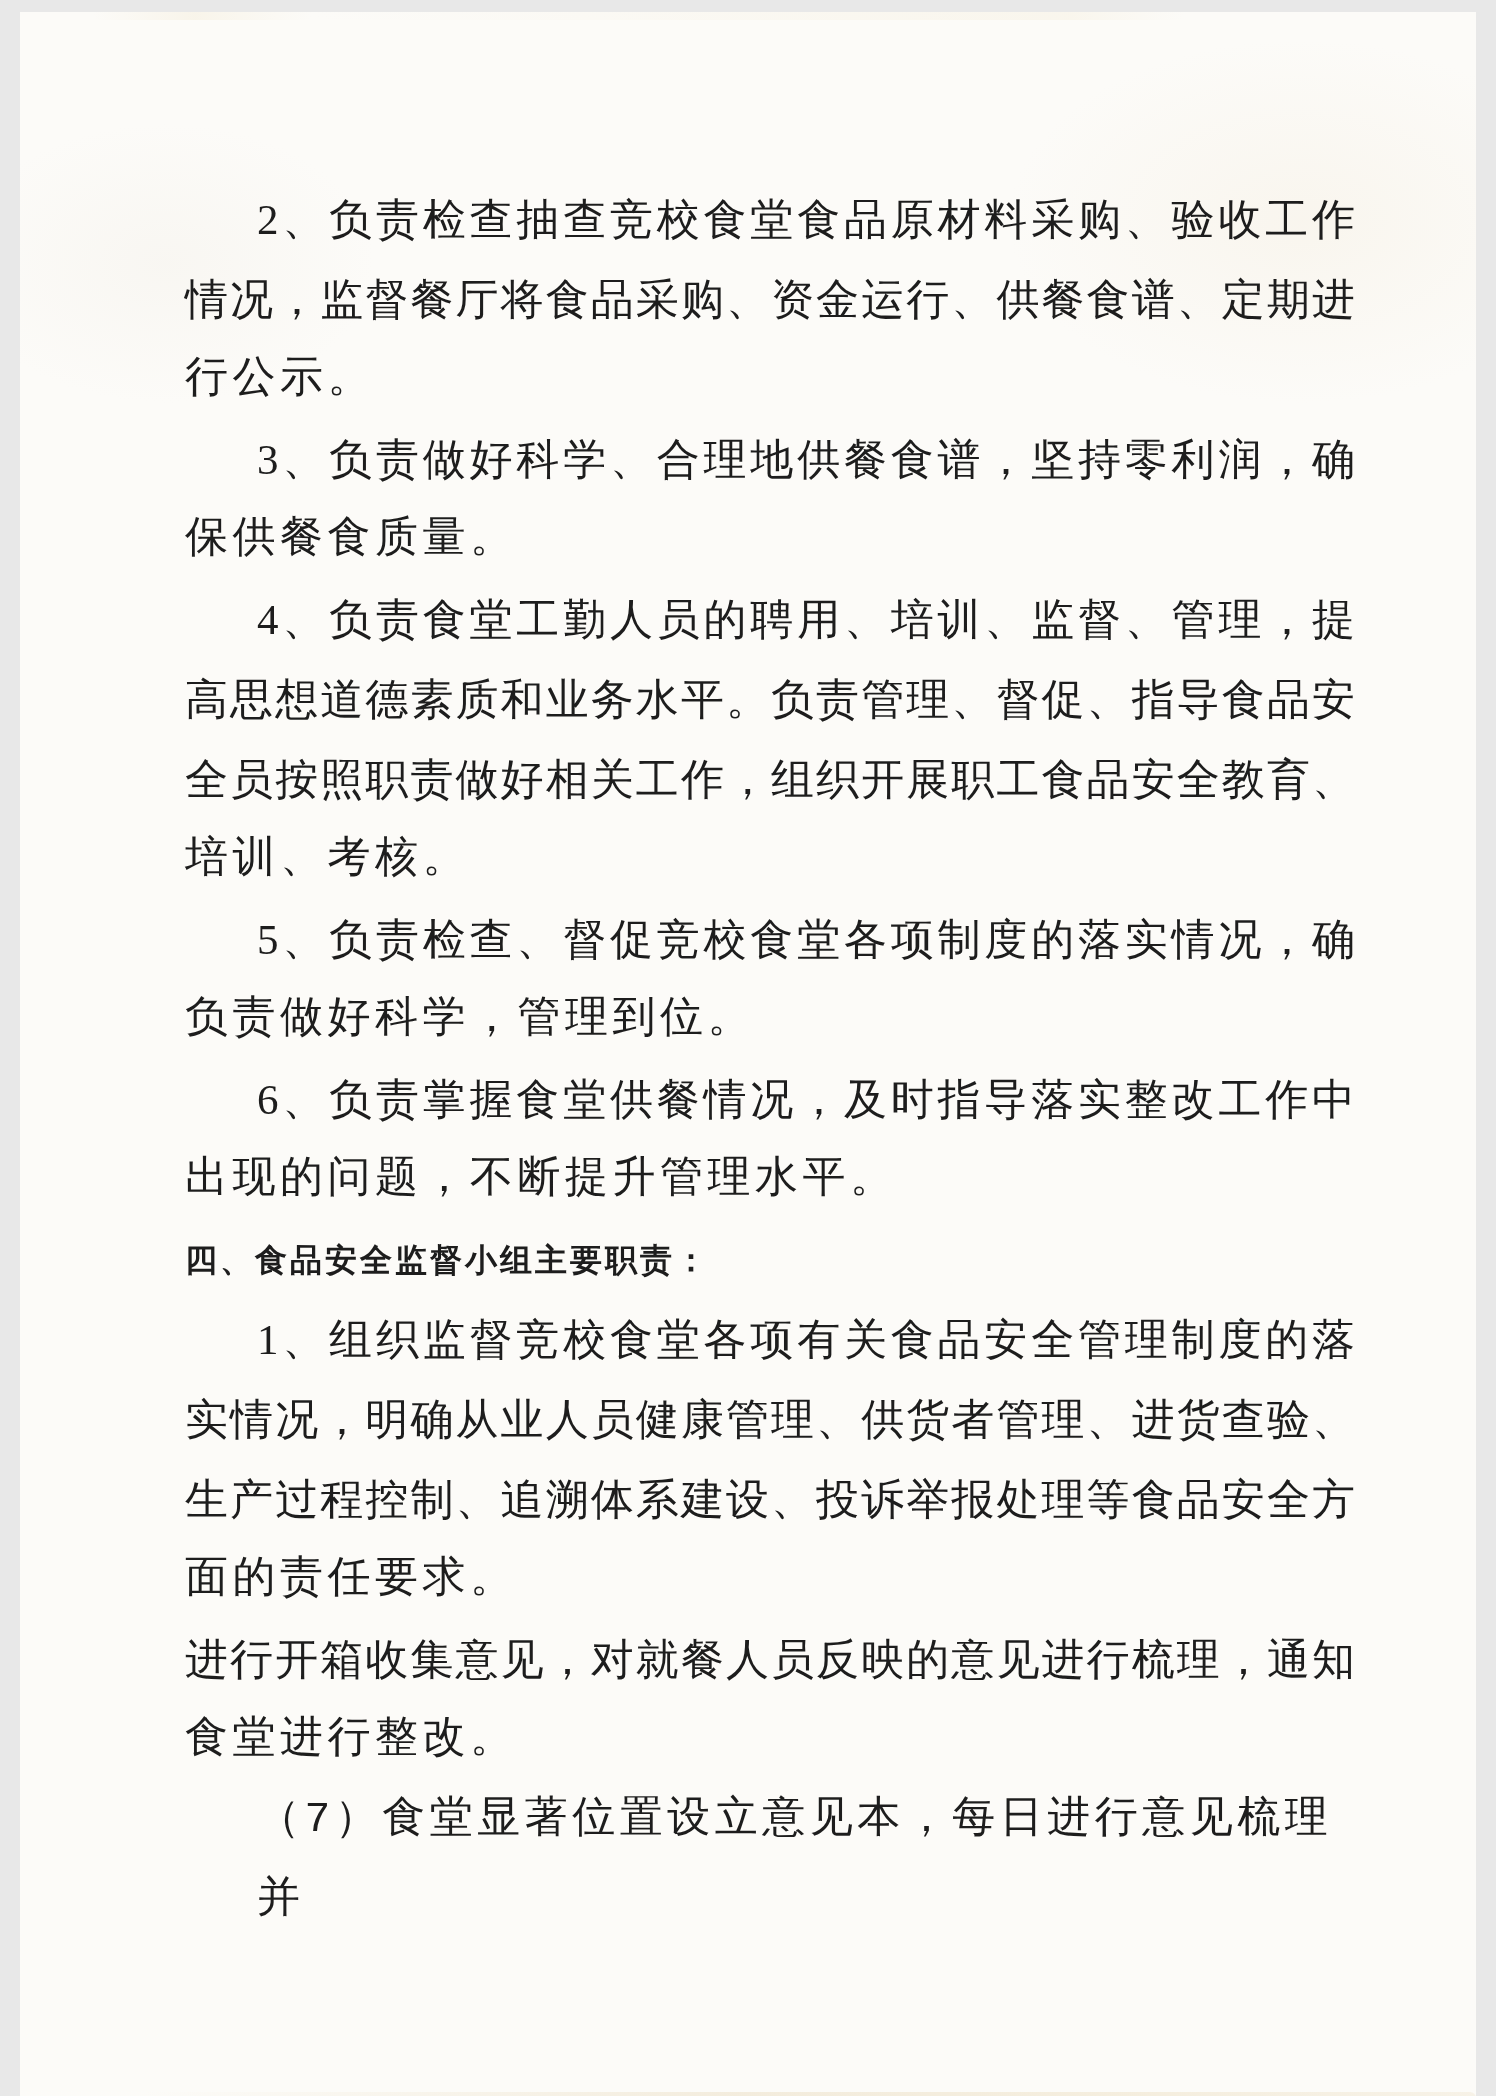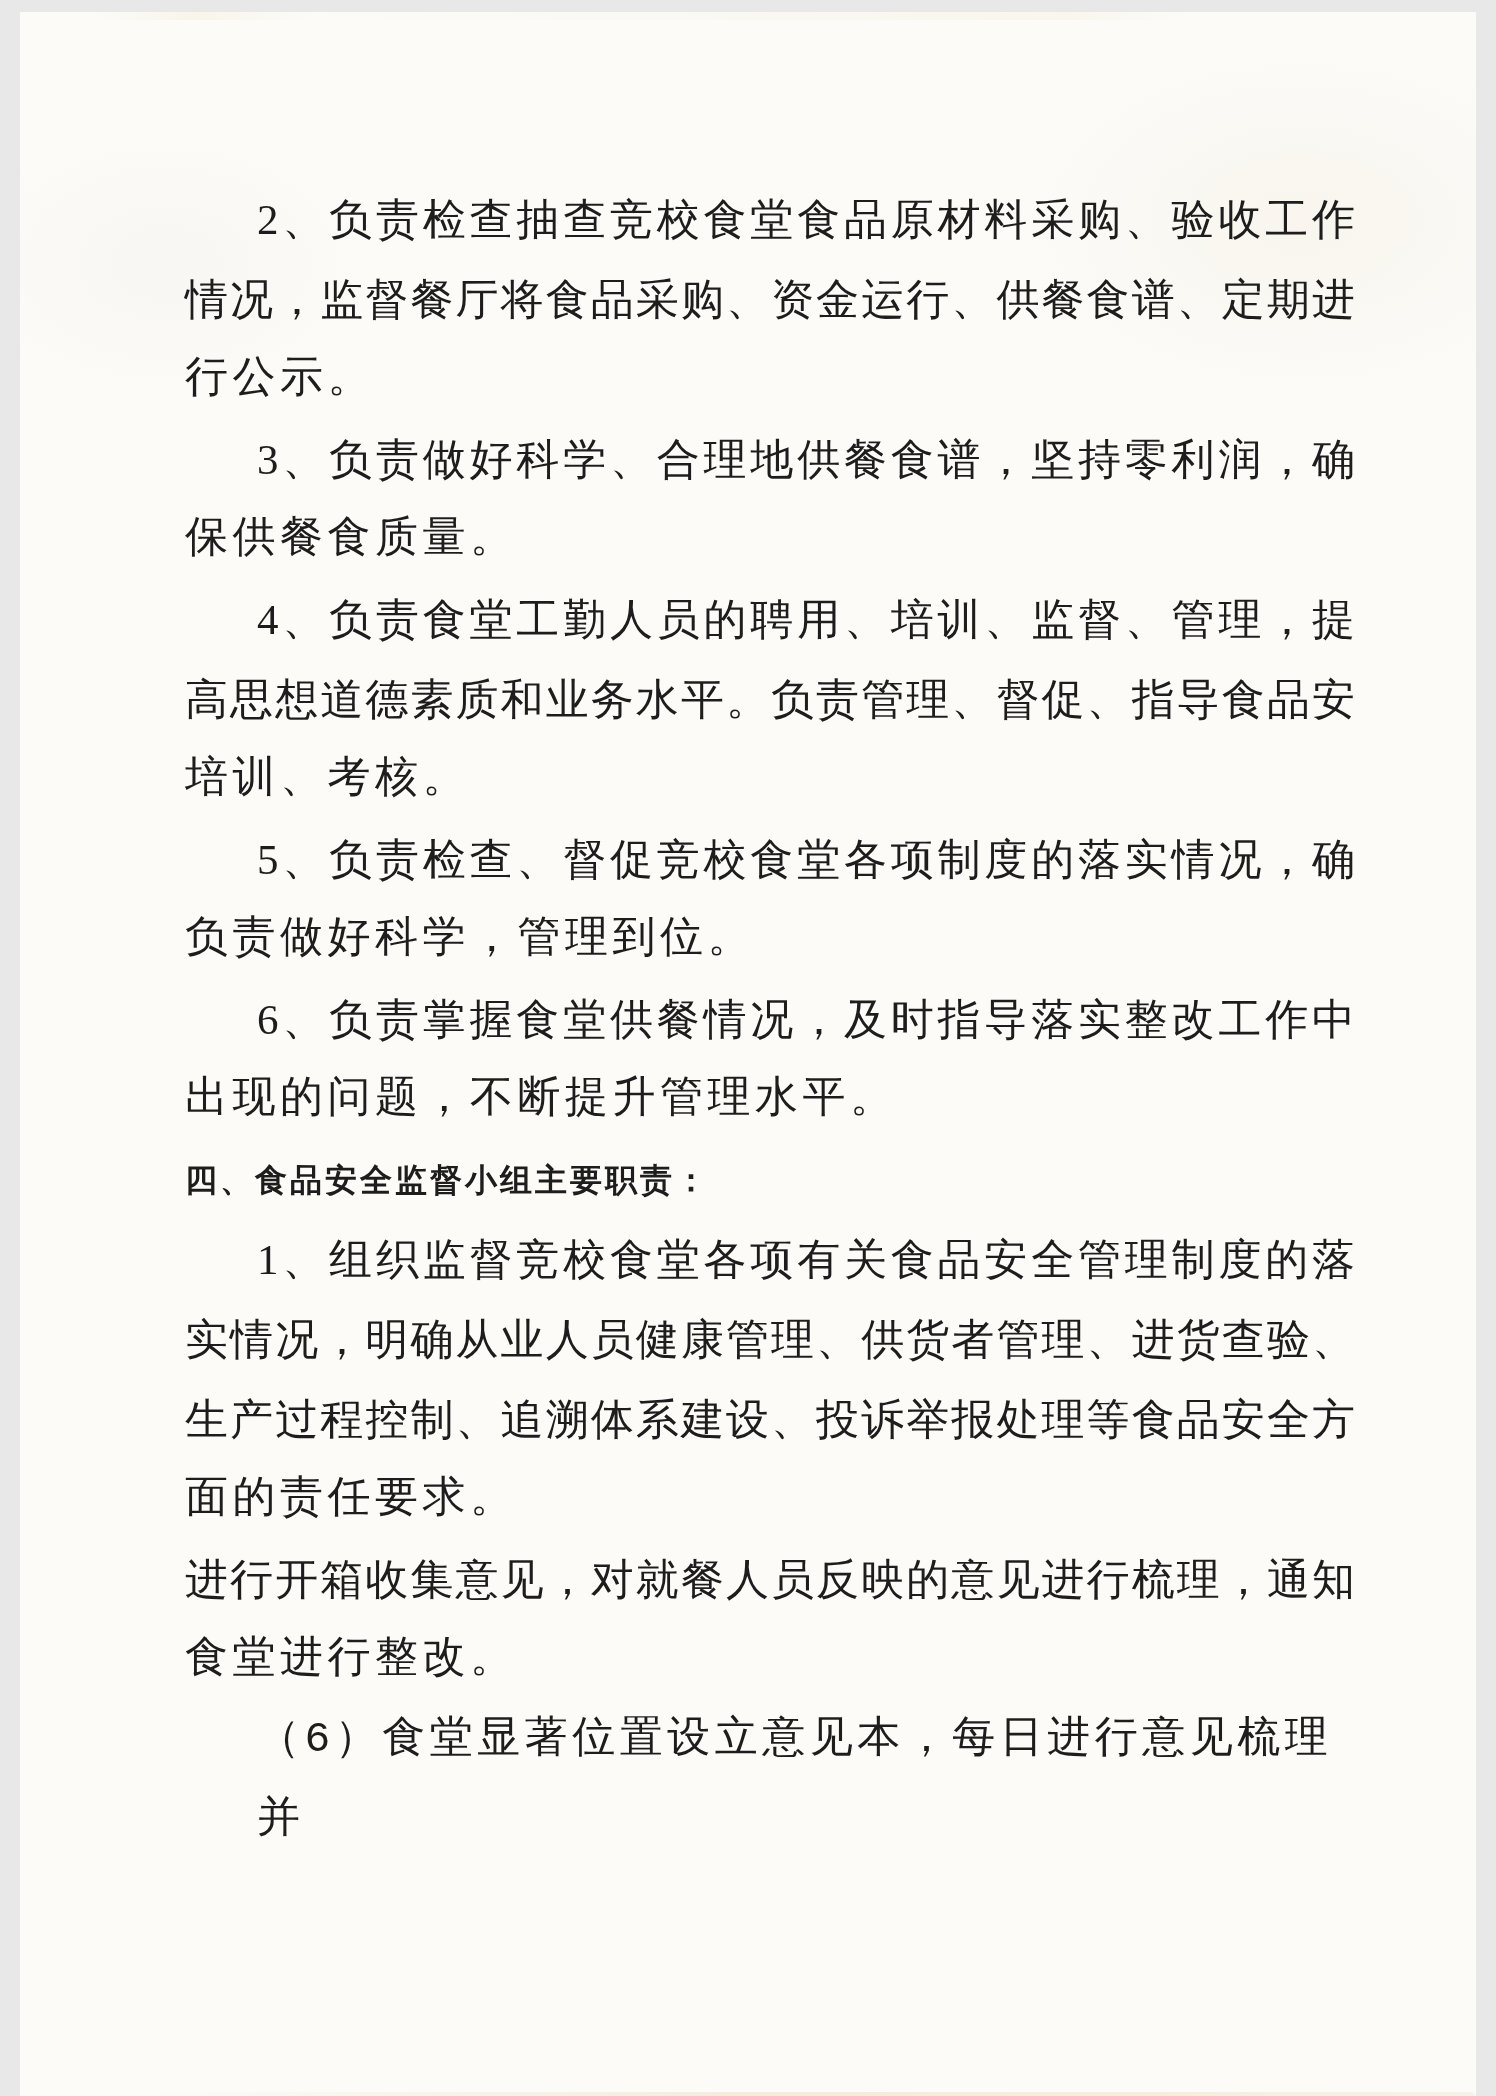--- a/index.html
+++ b/index.html
@@ -85,29 +85,30 @@
   <div class="scan-noise-top"></div>
 
   <div class="textblock">
     <div class="line indent justify">2、负责检查抽查竞校食堂食品原材料采购、验收工作</div>
     <div class="line justify">情况，监督餐厅将食品采购、资金运行、供餐食谱、定期进</div>
     <div class="line left">行公示。</div>
     <div class="line indent justify">3、负责做好科学、合理地供餐食谱，坚持零利润，确</div>
     <div class="line left">保供餐食质量。</div>
     <div class="line indent justify">4、负责食堂工勤人员的聘用、培训、监督、管理，提</div>
     <div class="line justify">高思想道德素质和业务水平。负责管理、督促、指导食品安</div>
+    <div class="line justify">全员按照职责做好相关工作，组织开展职工食品安全教育、</div>
     <div class="line left">培训、考核。</div>
     <div class="line indent justify">5、负责检查、督促竞校食堂各项制度的落实情况，确</div>
     <div class="line left">负责做好科学，管理到位。</div>
     <div class="line indent justify">6、负责掌握食堂供餐情况，及时指导落实整改工作中</div>
     <div class="line left">出现的问题，不断提升管理水平。</div>
     <div class="line left heading">四、食品安全监督小组主要职责：</div>
     <div class="line indent justify">1、组织监督竞校食堂各项有关食品安全管理制度的落</div>
     <div class="line justify">实情况，明确从业人员健康管理、供货者管理、进货查验、</div>
     <div class="line justify">生产过程控制、追溯体系建设、投诉举报处理等食品安全方</div>
     <div class="line left">面的责任要求。</div>
     <div class="line justify">进行开箱收集意见，对就餐人员反映的意见进行梳理，通知</div>
     <div class="line left">食堂进行整改。</div>
-    <div class="line indent left">（6）食堂显著位置设立意见本，每日进行意见梳理并</div>
+    <div class="line indent left">（7）食堂显著位置设立意见本，每日进行意见梳理并</div>
   </div>
 
   <div class="scan-edge-bottom"></div>
 </div>
 
 </body></html>

